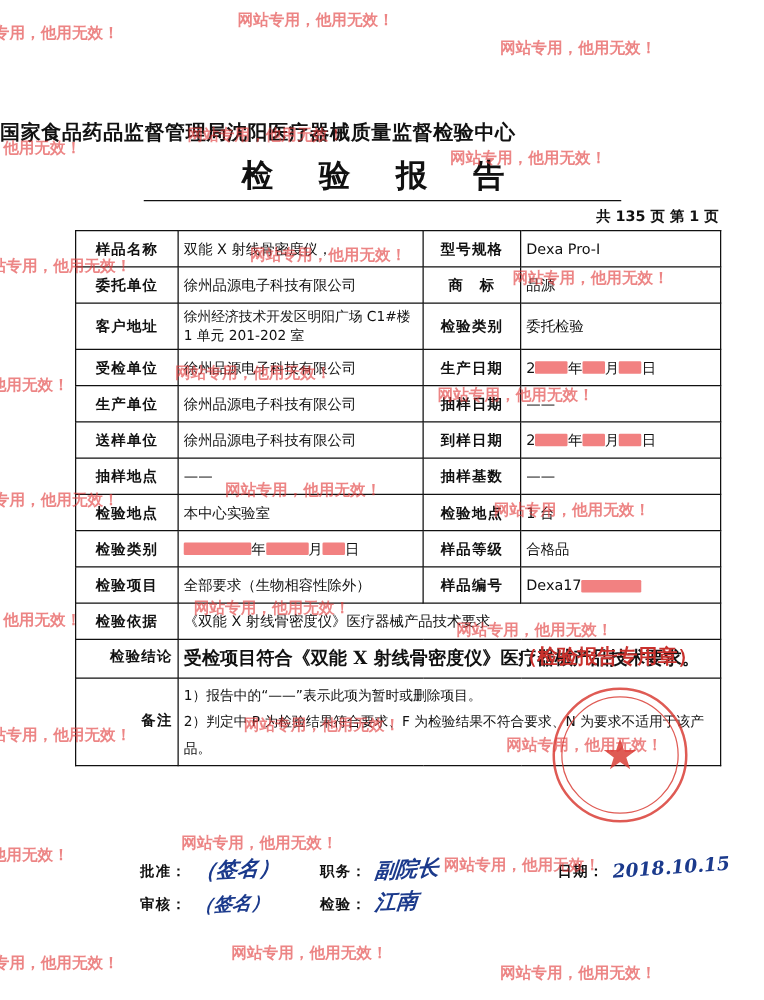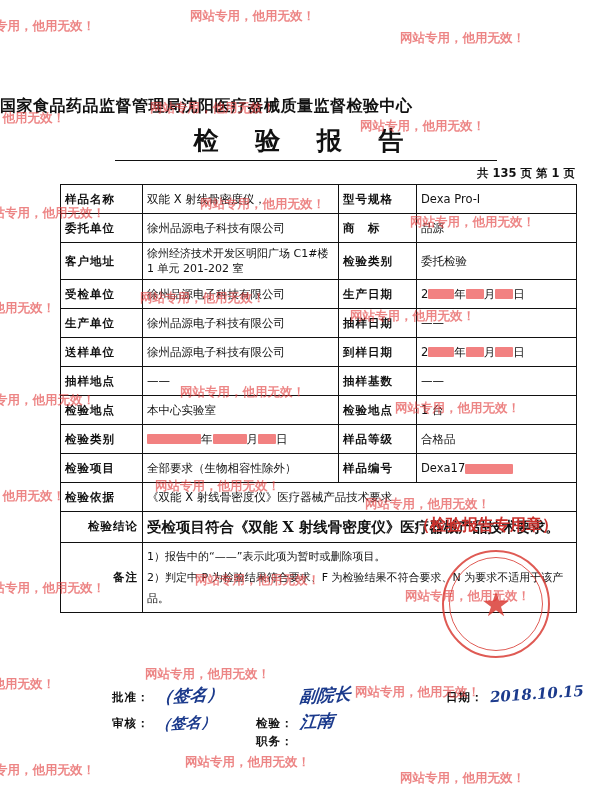--- a/index.html
+++ b/index.html
@@ -53,21 +53,21 @@
     table-layout:fixed;
     font-size:11.5px;
   }
   table.rep td{
     border:1px solid #111;
     padding:3px 4px;
     height:22px;
     vertical-align:middle;
   }
   td.lab{
-    font-weight:bold;letter-spacing:1px;white-space:nowrap;
+    text-align:center;font-weight:bold;letter-spacing:1px;white-space:nowrap;
   }
   td.val{ padding-left:6px; }
   .col-a{width:82px}
   .col-b{width:196px}
   .col-c{width:78px}
   .col-d{width:160px}
   .redact{
     display:inline-block;background:#f06b6b;opacity:.85;height:10px;
     vertical-align:middle;border-radius:1px;
   }.r26{width:26px}.r18{width:18px}.r54{width:54px}
@@ -216,21 +216,21 @@
           <div>2）判定中 P 为检验结果符合要求、F 为检验结果不符合要求、N 为要求不适用于该产品。</div>
         </td>
       </tr>
     </tbody>
   </table>
 
   <div class="sig">
     <div class="sig-row" style="top:0;">
       <span class="sig-lbl" style="position:absolute;left:52px;">批准：</span>
       <span class="hand hand-big hand-blue" style="position:absolute;left:96px;top:-6px;">（签名）</span>
-      <span class="sig-lbl" style="position:absolute;left:196px;margin-top:44px;">职务：</span>
+      <span class="sig-lbl" style="position:absolute;left:196px;">职务：</span>
       <span class="hand hand-big hand-blue" style="position:absolute;left:240px;top:-6px;">副院长</span>
       <span class="sig-lbl" style="position:absolute;left:386px;">日期：</span>
       <span class="date-hand" style="position:absolute;left:430px;top:-5px;transform:rotate(-4deg);display:inline-block;">2018.10.15</span>
     </div>
     <div class="sig-row" style="top:26px;">
       <span class="sig-lbl" style="position:absolute;left:52px;">审核：</span>
       <span class="hand hand-md hand-blue" style="position:absolute;left:96px;top:-2px;">（签名）</span>
       <span class="sig-lbl" style="position:absolute;left:196px;">检验：</span>
       <span class="hand hand-big hand-blue" style="position:absolute;left:240px;top:-6px;">江南</span>
     </div>

